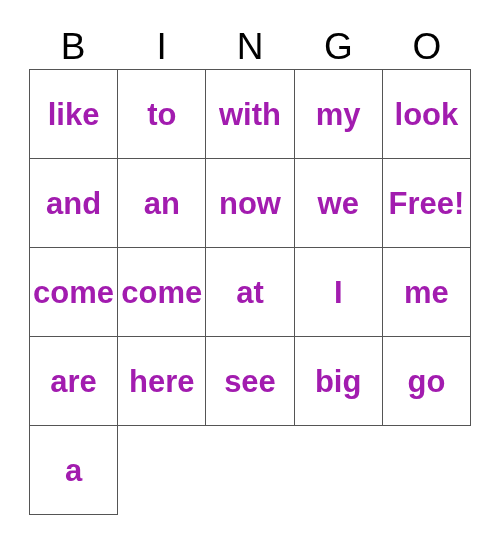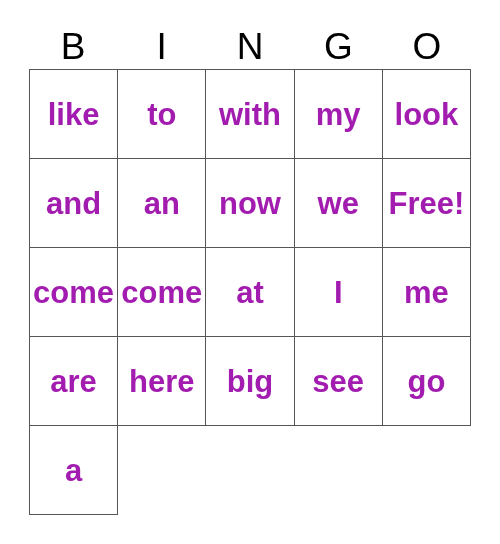--- a/index.html
+++ b/index.html
@@ -128,24 +128,24 @@
         <span class="cell-text">me</span>
       </div>
     <div class="bingo-cell">
         <span class="cell-text">are</span>
       </div>
 
     <div class="bingo-cell">
         <span class="cell-text">here</span>
       </div>
     <div class="bingo-cell">
-        <span class="cell-text">big</span>
+        <span class="cell-text">see</span>
       </div>
     <div class="bingo-cell">
-        <span class="cell-text">see</span>
+        <span class="cell-text">big</span>
       </div>
     <div class="bingo-cell">
         <span class="cell-text">go</span>
       </div>
     <div class="bingo-cell">
         <span class="cell-text">a</span>
       </div>
 
   </div>
 </div>

